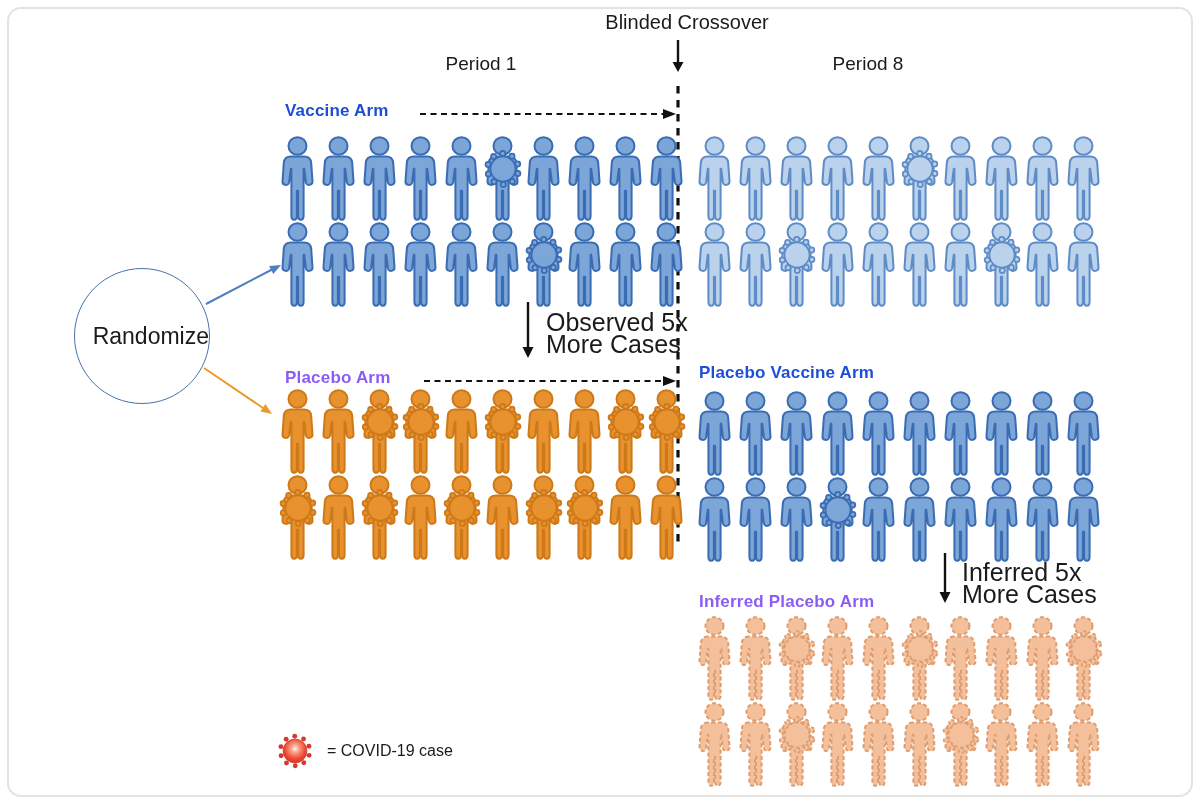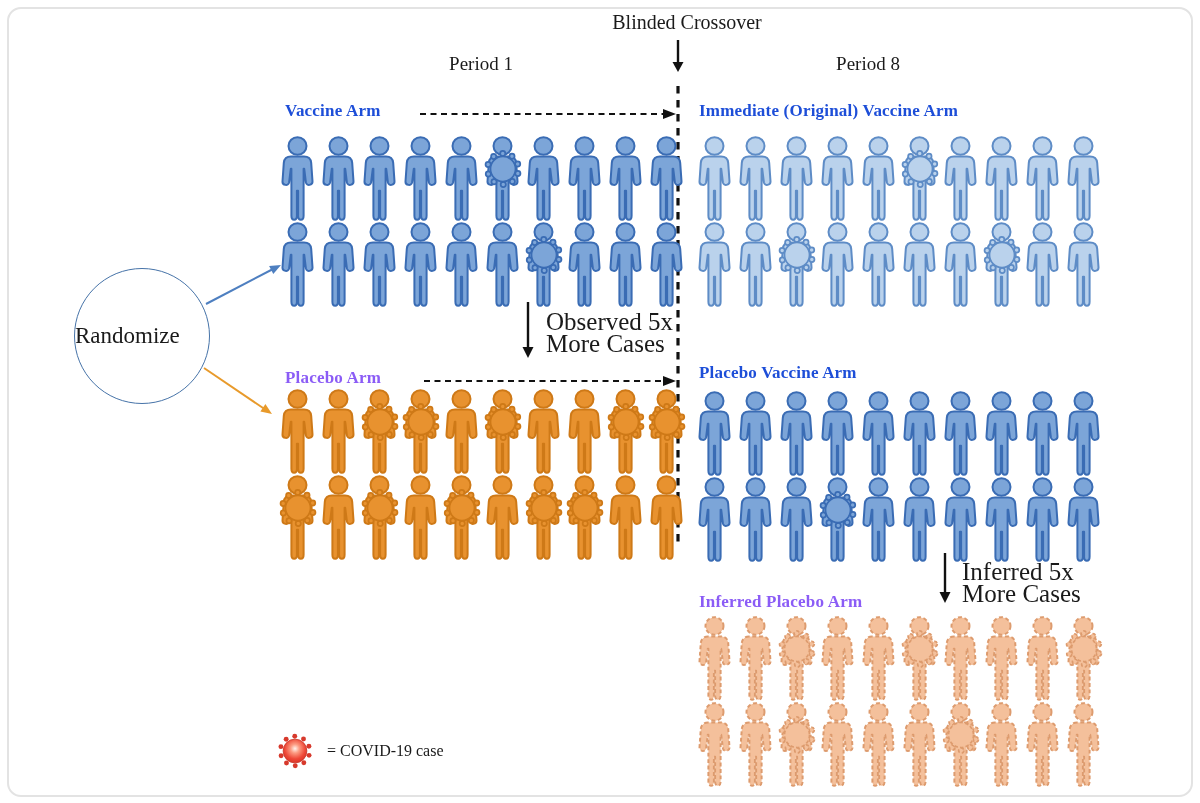--- a/index.html
+++ b/index.html
@@ -1,32 +1,32 @@
 <!DOCTYPE html>
 <html><head>
 <meta charset="utf-8">
 <style>
   html,body{margin:0;padding:0;background:#ffffff;}
   body{font-family:"Liberation Sans","DejaVu Sans",sans-serif;color:#1a1a1a;}
-  #canvas{position:relative;width:1200px;height:803px;background:#ffffff;overflow:hidden;font-family:Liberation Serif, serif;}
+  #canvas{position:relative;width:1200px;height:803px;background:#ffffff;overflow:hidden;}
   #frame{position:absolute;left:7px;top:7px;right:7px;bottom:6px;border:2px solid #e3e3e3;border-radius:14px;pointer-events:none;}
 
   .abs{position:absolute;}
   .ctr{transform:translateX(-50%);}
   #main-title{top:11px;left:687px;font-size:20px;white-space:nowrap;}
   .period-label{top:53px;font-size:19px;white-space:nowrap;}
   #period1-label{left:481px;}
   #period2-label{left:868px;}
 
   .arm-label{font-size:17px;font-weight:bold;white-space:nowrap;letter-spacing:.2px;}
   .arm-label.blue-lbl{color:#1d4ed8;}
   .arm-label.orange-lbl{color:#8b5cf6;}
 
   #randomize-circle{left:74px;top:268px;width:134px;height:134px;border:1.6px solid #4673A8;border-radius:50%;
-    display:flex;align-items:center;justify-content:flex-start;font-size:23px;background:#fff;}
+    display:flex;align-items:center;justify-content:flex-end;font-size:23px;background:#fff;}
 
   .note-text{font-size:25px;line-height:22px;white-space:nowrap;}
 
   .person-row{display:flex;}
   .person{width:41px;height:86px;position:relative;flex:0 0 41px;}
   .person svg{display:block;}
   .person.blue path,.person.blue circle{fill:#7CA5D8;stroke:#3A6CB4;stroke-width:2;}
   .person.lightblue path,.person.lightblue circle{fill:#BAD2EC;stroke:#5E8CC6;stroke-width:2;}
   .person.orange path,.person.orange circle{fill:#E8922F;stroke:#CE7917;stroke-width:2;}
   .person.peach path,.person.peach circle{fill:#F4C09B;stroke:#DD9B6E;stroke-width:2;stroke-dasharray:4 2.6;}
@@ -525,21 +525,20 @@
         </div>
         <div class="person orange">
           <svg viewBox="0 0 41 88" width="41" height="86" preserveAspectRatio="none">
             <circle cx="20.5" cy="10.2" r="9"></circle>
             <path d="M14 21 C10 21 7.2 23.5 6.8 27.5 L5.5 46.5 C5.2 50.5 11.5 51.5 12.1 47.5 L13.8 33.5 L14.4 33.5 L14.4 81.5 C14.4 87 19.9 87 19.9 81.5 L19.9 56 L21.1 56 L21.1 81.5 C21.1 87 26.6 87 26.6 81.5 L26.6 33.5 L27.2 33.5 L28.9 47.5 C29.5 51.5 35.8 50.5 35.5 46.5 L34.2 27.5 C33.8 23.5 31 21 27 21 Z" stroke-linejoin="round"></path>
           </svg>
         </div>
       </div>
     </div>
 
-  <div class="abs arm-label blue-lbl" style="left:699px;top:101px">Immediate (Original) Vaccine Arm</div>
   <div class="abs" style="left:694px;top:136px">
       <div class="person-row">
         <div class="person lightblue">
           <svg viewBox="0 0 41 88" width="41" height="86" preserveAspectRatio="none">
             <circle cx="20.5" cy="10.2" r="9"></circle>
             <path d="M14 21 C10 21 7.2 23.5 6.8 27.5 L5.5 46.5 C5.2 50.5 11.5 51.5 12.1 47.5 L13.8 33.5 L14.4 33.5 L14.4 81.5 C14.4 87 19.9 87 19.9 81.5 L19.9 56 L21.1 56 L21.1 81.5 C21.1 87 26.6 87 26.6 81.5 L26.6 33.5 L27.2 33.5 L28.9 47.5 C29.5 51.5 35.8 50.5 35.5 46.5 L34.2 27.5 C33.8 23.5 31 21 27 21 Z" stroke-linejoin="round"></path>
           </svg>
         </div>
         <div class="person lightblue">
           <svg viewBox="0 0 41 88" width="41" height="86" preserveAspectRatio="none">

